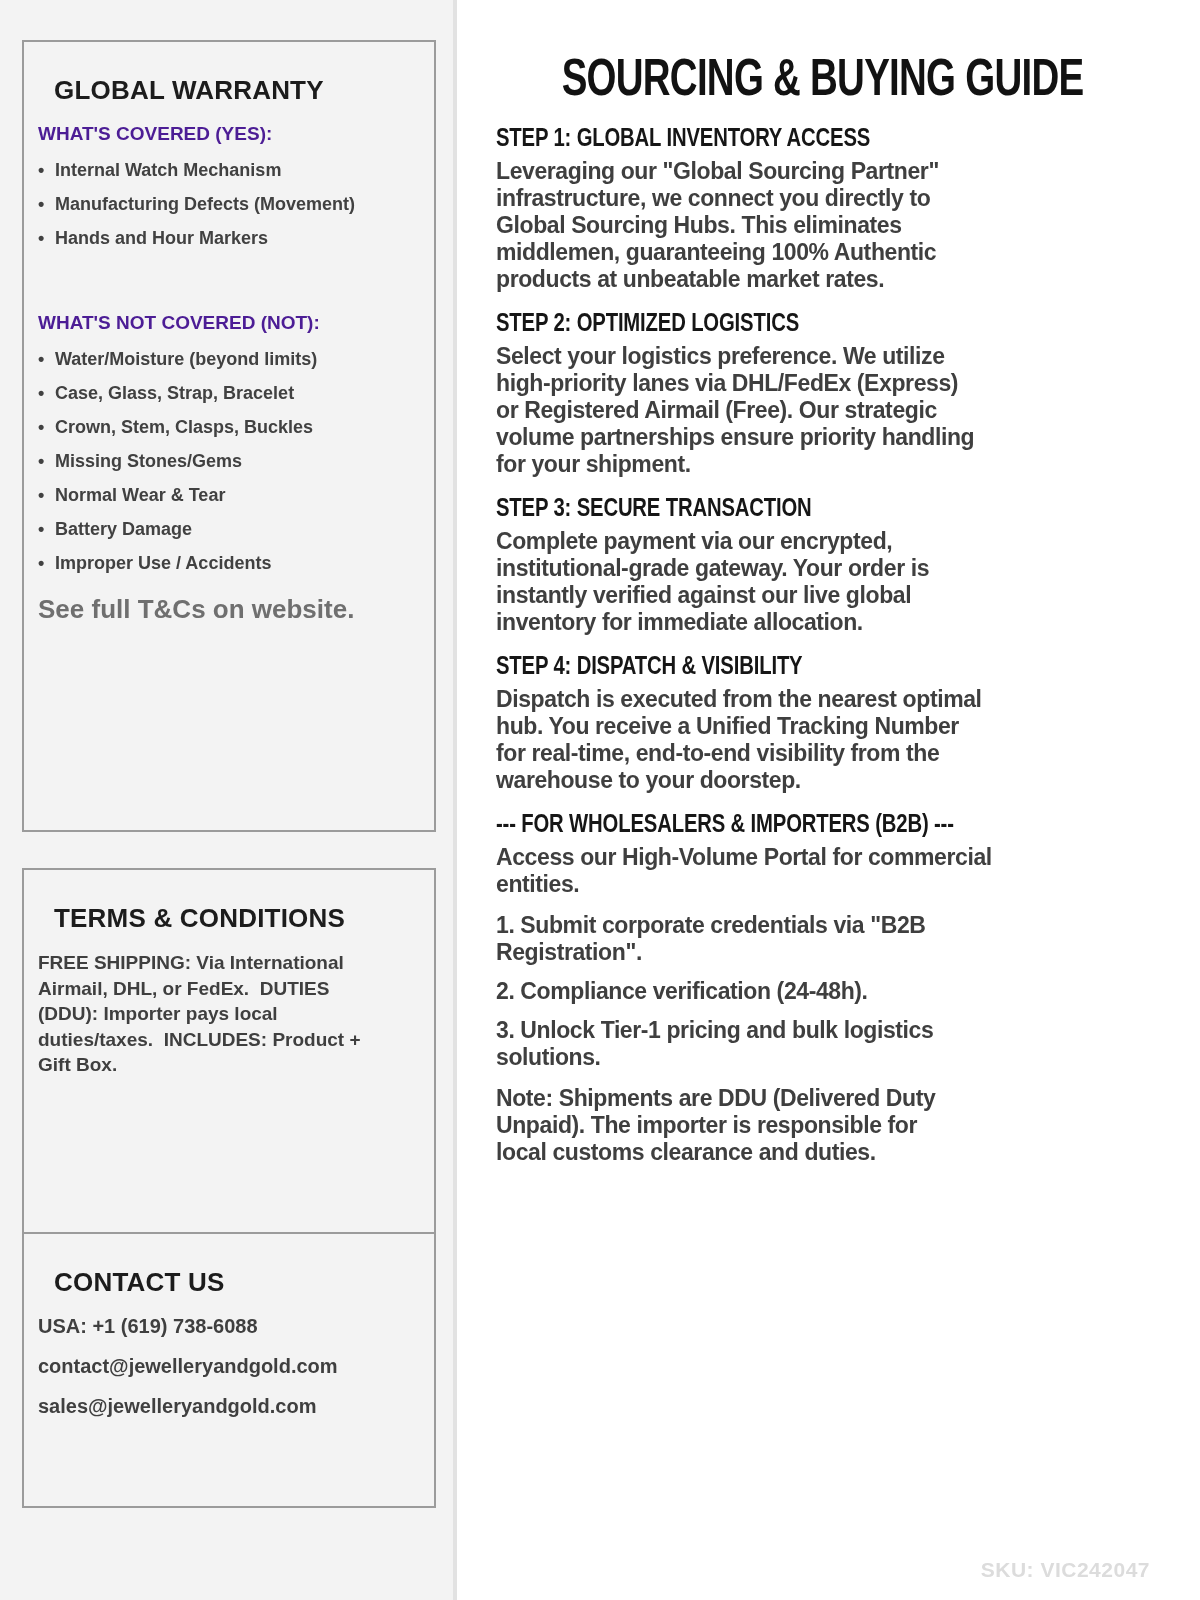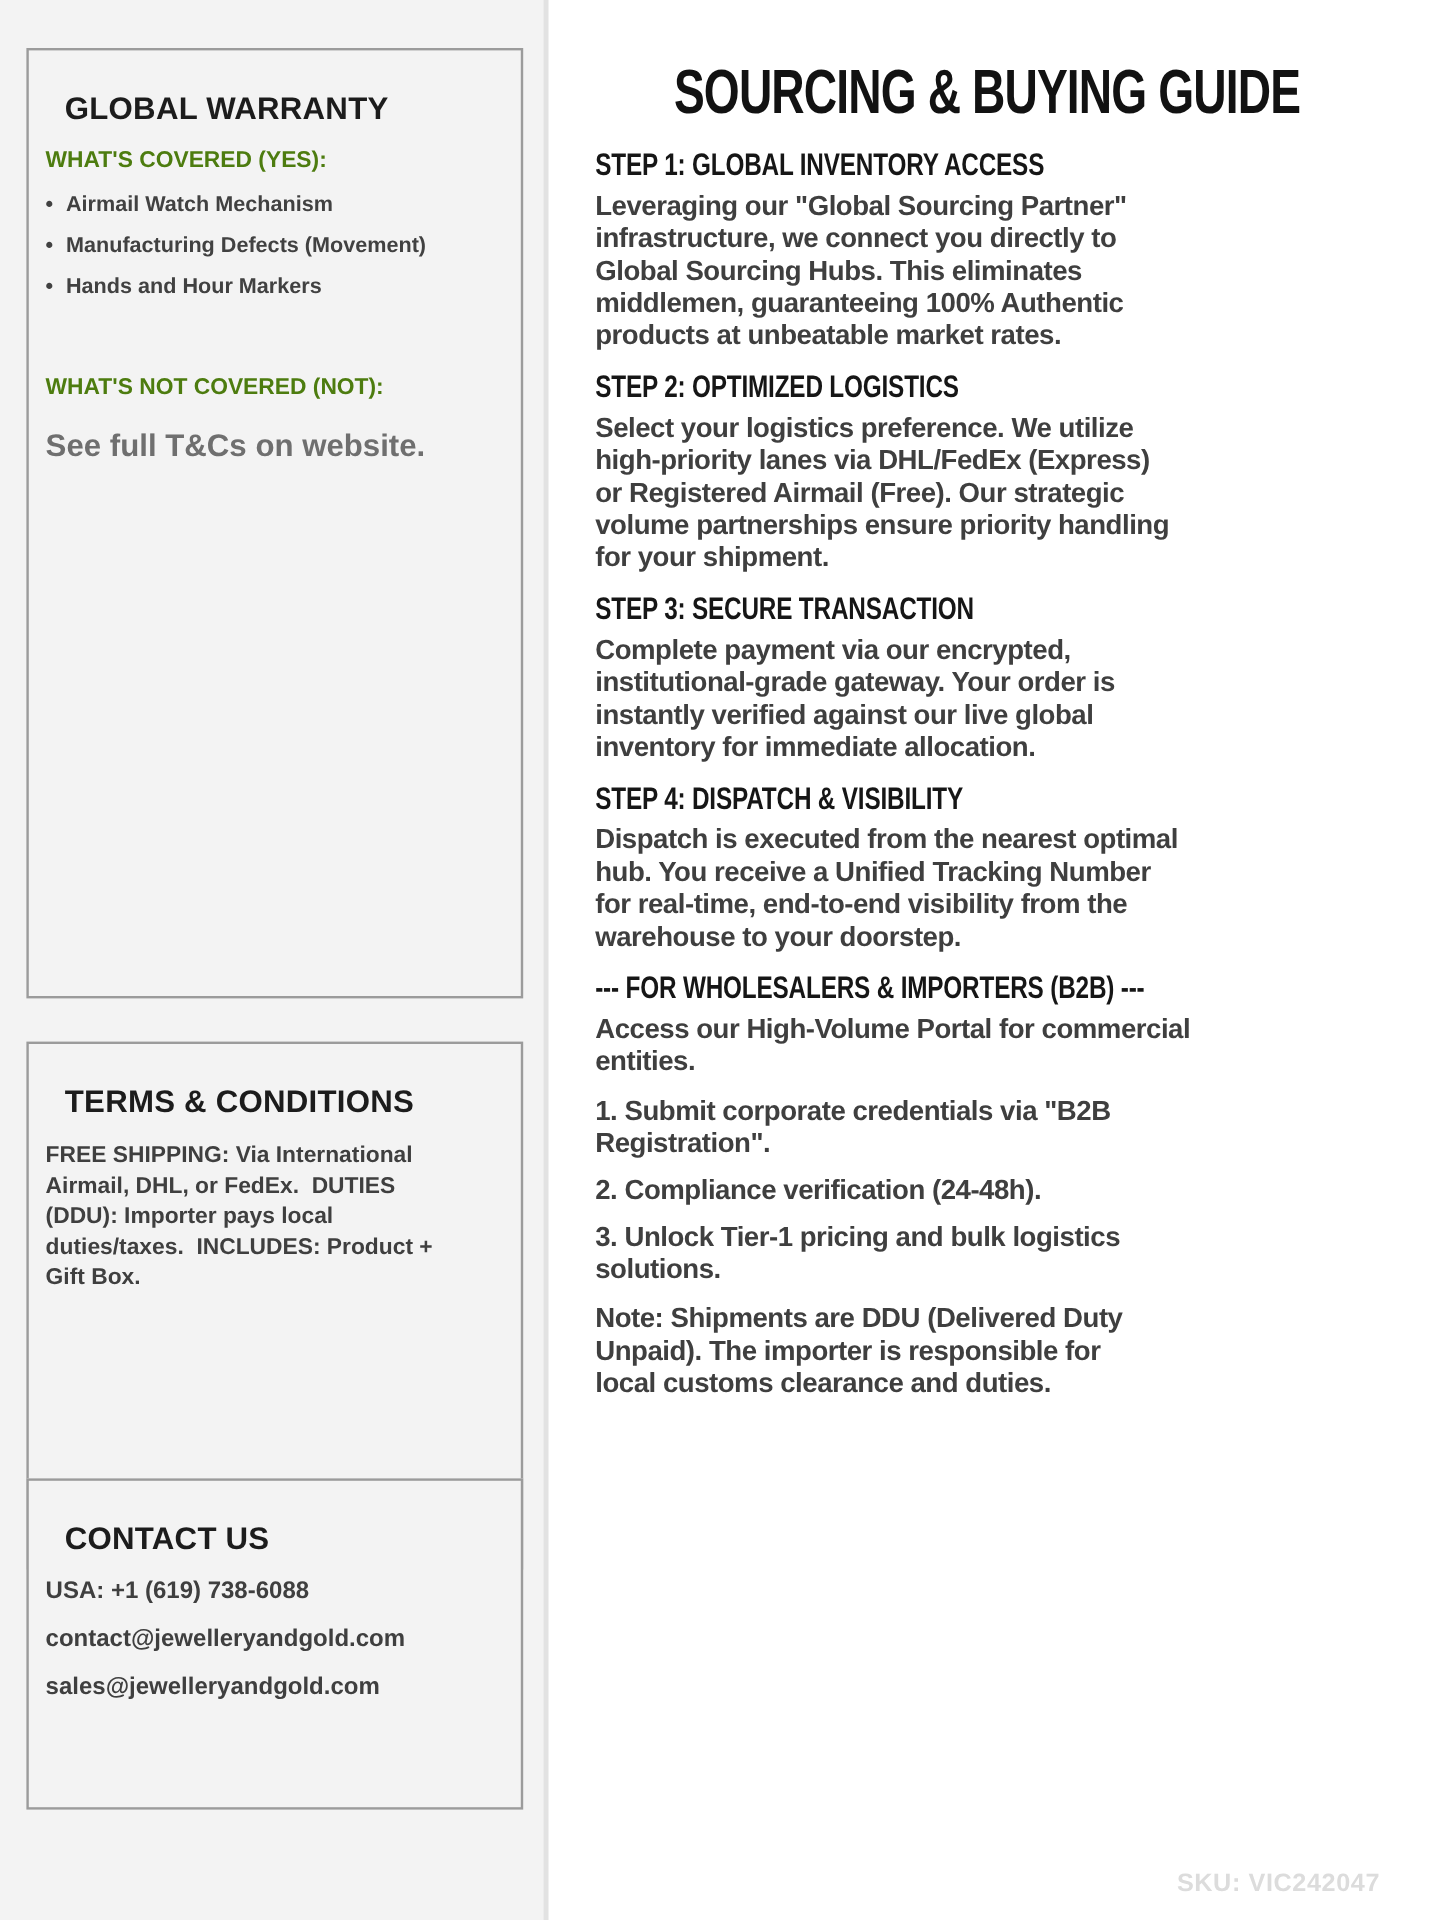--- a/index.html
+++ b/index.html
@@ -21,21 +21,21 @@
   .box-warranty { top:40px;  height:792px; }
   .box-terms    { top:868px; height:440px; }
   .box-contact  { top:1232px; height:276px; }
 
   .side-title {
     font-size:26px; line-height:32px; font-weight:bold;
     color:#1c1c1c; letter-spacing:0.2px; margin:16px;
   }
   .side-sub {
     font-size:19px; line-height:24px; font-weight:bold;
-    color:#4d7c0f; margin:6px 0 0 0;
+    color:#4c1d95; margin:6px 0 0 0;
   }
   .side-sub.second { margin-top:63px; }
   ul.side-list { list-style:none; margin:14px 0 0 0; padding:0; }
   ul.side-list li {
     position:relative; font-size:18px; line-height:20px; font-weight:bold;
     color:#414141; padding-left:17px; margin-bottom:14px;
   }
   ul.side-list li::before {
     content:"\2022"; position:absolute; left:0; top:0; color:#414141;
   }
@@ -83,25 +83,34 @@
 </style>
 </head>
 <body>
 
 <div class="sidebar">
 
   <div class="side-box box-warranty">
     <h2 class="side-title">GLOBAL WARRANTY</h2>
     <h3 class="side-sub">WHAT'S COVERED (YES):</h3>
     <ul class="side-list">
-      <li>Airmail Watch Mechanism</li>
+      <li>Internal Watch Mechanism</li>
       <li>Manufacturing Defects (Movement)</li>
       <li>Hands and Hour Markers</li>
     </ul>
     <h3 class="side-sub second">WHAT'S NOT COVERED (NOT):</h3>
+    <ul class="side-list">
+      <li>Water/Moisture (beyond limits)</li>
+      <li>Case, Glass, Strap, Bracelet</li>
+      <li>Crown, Stem, Clasps, Buckles</li>
+      <li>Missing Stones/Gems</li>
+      <li>Normal Wear &amp; Tear</li>
+      <li>Battery Damage</li>
+      <li>Improper Use / Accidents</li>
+    </ul>
     <p class="side-note">See full T&amp;Cs on website.</p>
   </div>
 
   <div class="side-box box-terms">
     <h2 class="side-title">TERMS &amp; CONDITIONS</h2>
     <p class="side-para">FREE SHIPPING: Via International
 Airmail, DHL, or FedEx.  DUTIES
 (DDU): Importer pays local
 duties/taxes.  INCLUDES: Product +
 Gift Box.</p>

